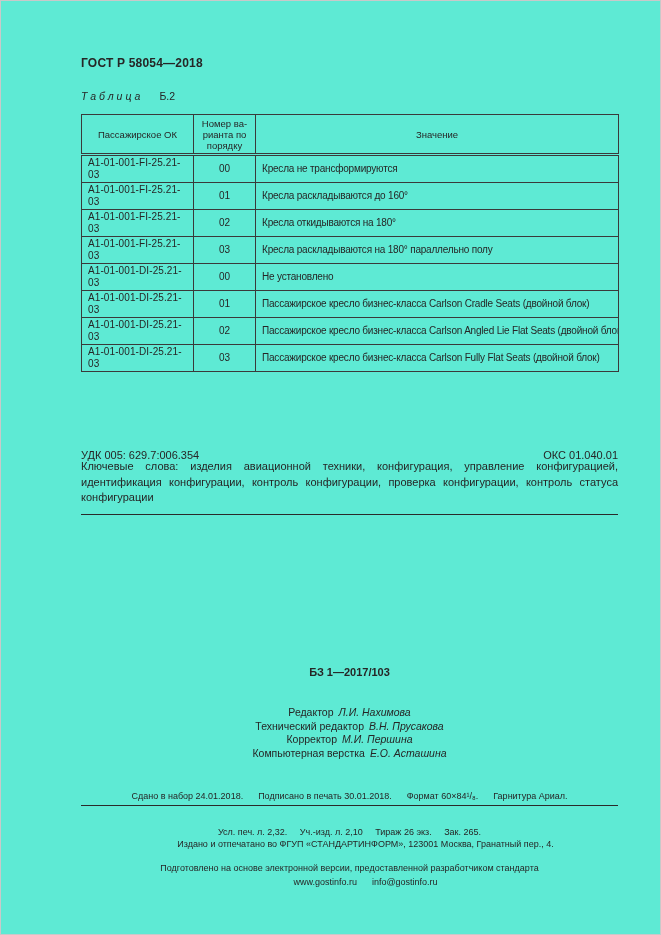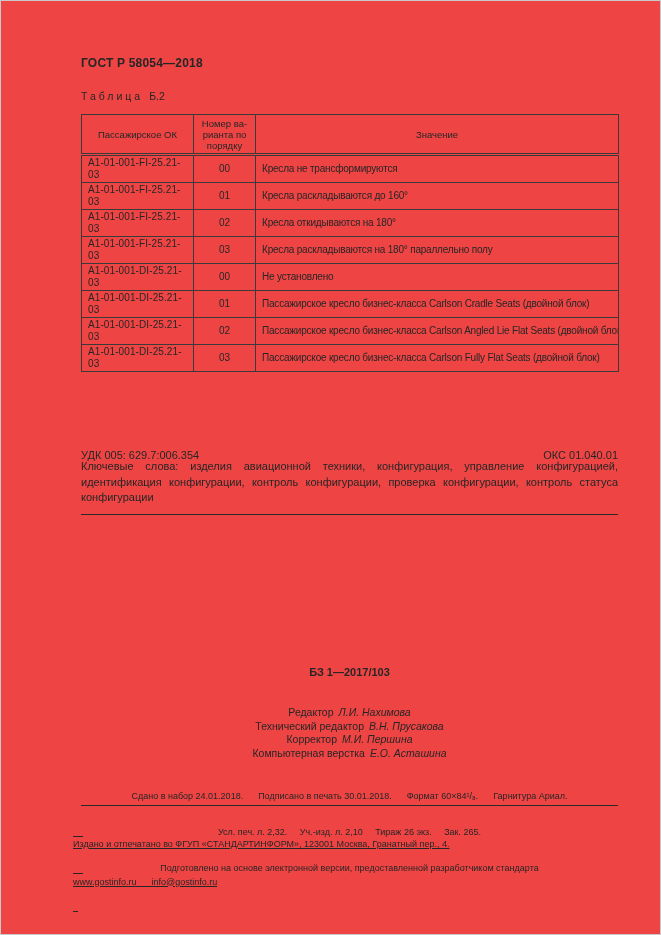--- a/index.html
+++ b/index.html
@@ -1,33 +1,33 @@
 <!DOCTYPE html>
 <html lang="ru"><head>
 <meta charset="utf-8">
 <style>
   * { margin: 0; padding: 0; box-sizing: border-box; }
   html, body { background: #ffffff; }
   .page {
     position: relative;
     width: 661px;
     height: 935px;
-    background: #ef4444;
+    background: #5eead4;
     border: 1px solid #c9c9c9;
     font-family: "Liberation Sans", sans-serif;
     color: #262626;
     overflow: hidden;
   }
   .abs { position: absolute; }
 
   
   .doc-number { top: 55px; left: 80px; font-size: 12px; font-weight: bold; letter-spacing: 0.2px; }
   .table-caption { top: 89px; left: 80px; font-size: 10.5px; }
-  .table-caption .spaced { letter-spacing: 3px; }
-  .table-caption .num { margin-left: 6px; }
+  .table-caption .spaced { letter-spacing: 3px; font-style: italic; }
+  .table-caption .num { margin-left: 16px; }
 
   
   .tbl-wrap { top: 113px; left: 80px; width: 537px; }
   table { border-collapse: collapse; width: 537px; table-layout: fixed; }
   col.c1 { width: 112px; } col.c2 { width: 62px; } col.c3 { width: 363px; }
   th, td { border: 1px solid #3a3a3a; }
   th {
     font-size: 9.5px; font-weight: normal; text-align: center; vertical-align: middle;
     height: 40px; line-height: 11px; padding: 1px 4px;
     border-bottom: 3px double #3a3a3a; white-space: pre-line;
@@ -51,21 +51,21 @@
   .bz { top: 657px; left: 80px; width: 537px; text-align: center; font-size: 11px; font-weight: bold; margin-top: 8px; }
 
   
   .staff { top: 705px; left: 80px; width: 537px; text-align: center; font-size: 10.5px; line-height: 13.5px; }
   .staff .name { font-style: italic; margin-left: 5px; margin-top: 12px; }
 
   
   .colophon { top: 765px; left: 80px; width: 537px; text-align: center; font-size: 9px; line-height: 12px; white-space: pre-wrap; }
 
   
-  .publisher { top: 812px; left: 72px; width: 537px; font-size: 9px; line-height: 12.5px; white-space: pre-wrap; text-decoration: underline; }
+  .publisher { top: 812px; left: 96px; width: 537px; text-align: center; font-size: 9px; line-height: 12.5px; white-space: pre-wrap; }
 </style>
 </head>
 <body>
 
 <div class="page">
 
   <div class="abs doc-number">ГОСТ Р 58054—2018</div>
 
   <div class="abs table-caption">
     <span class="spaced">Таблица</span><span class="num">Б.2</span>

